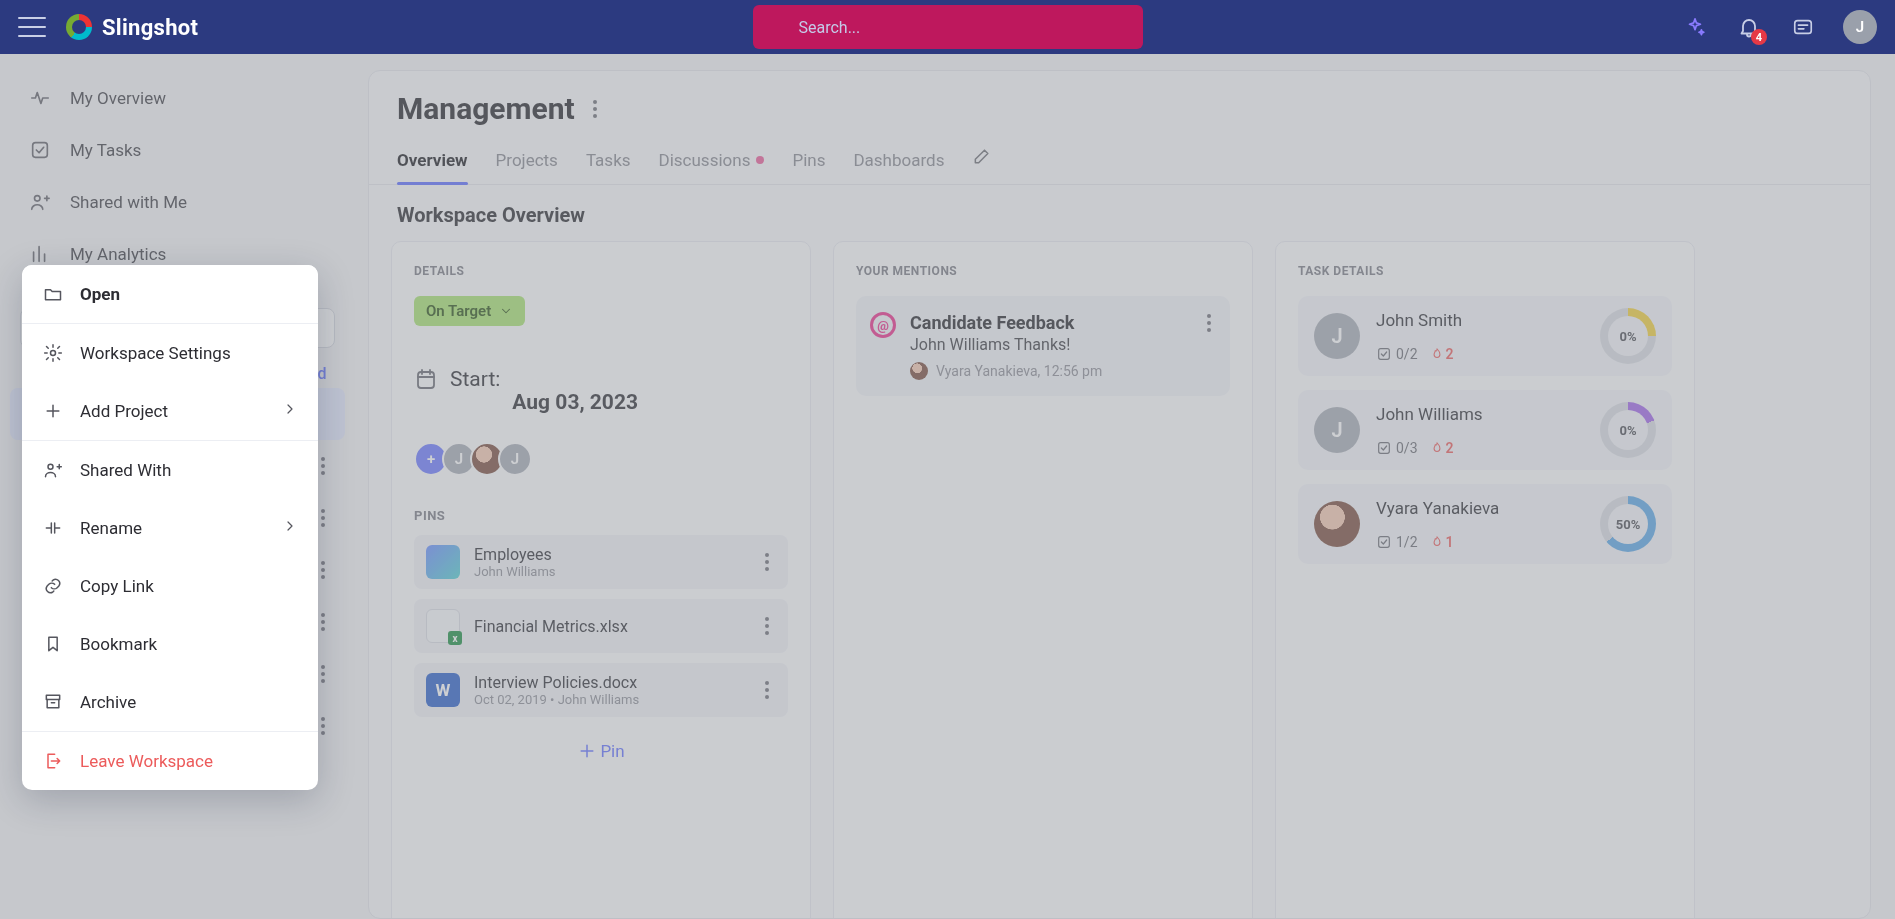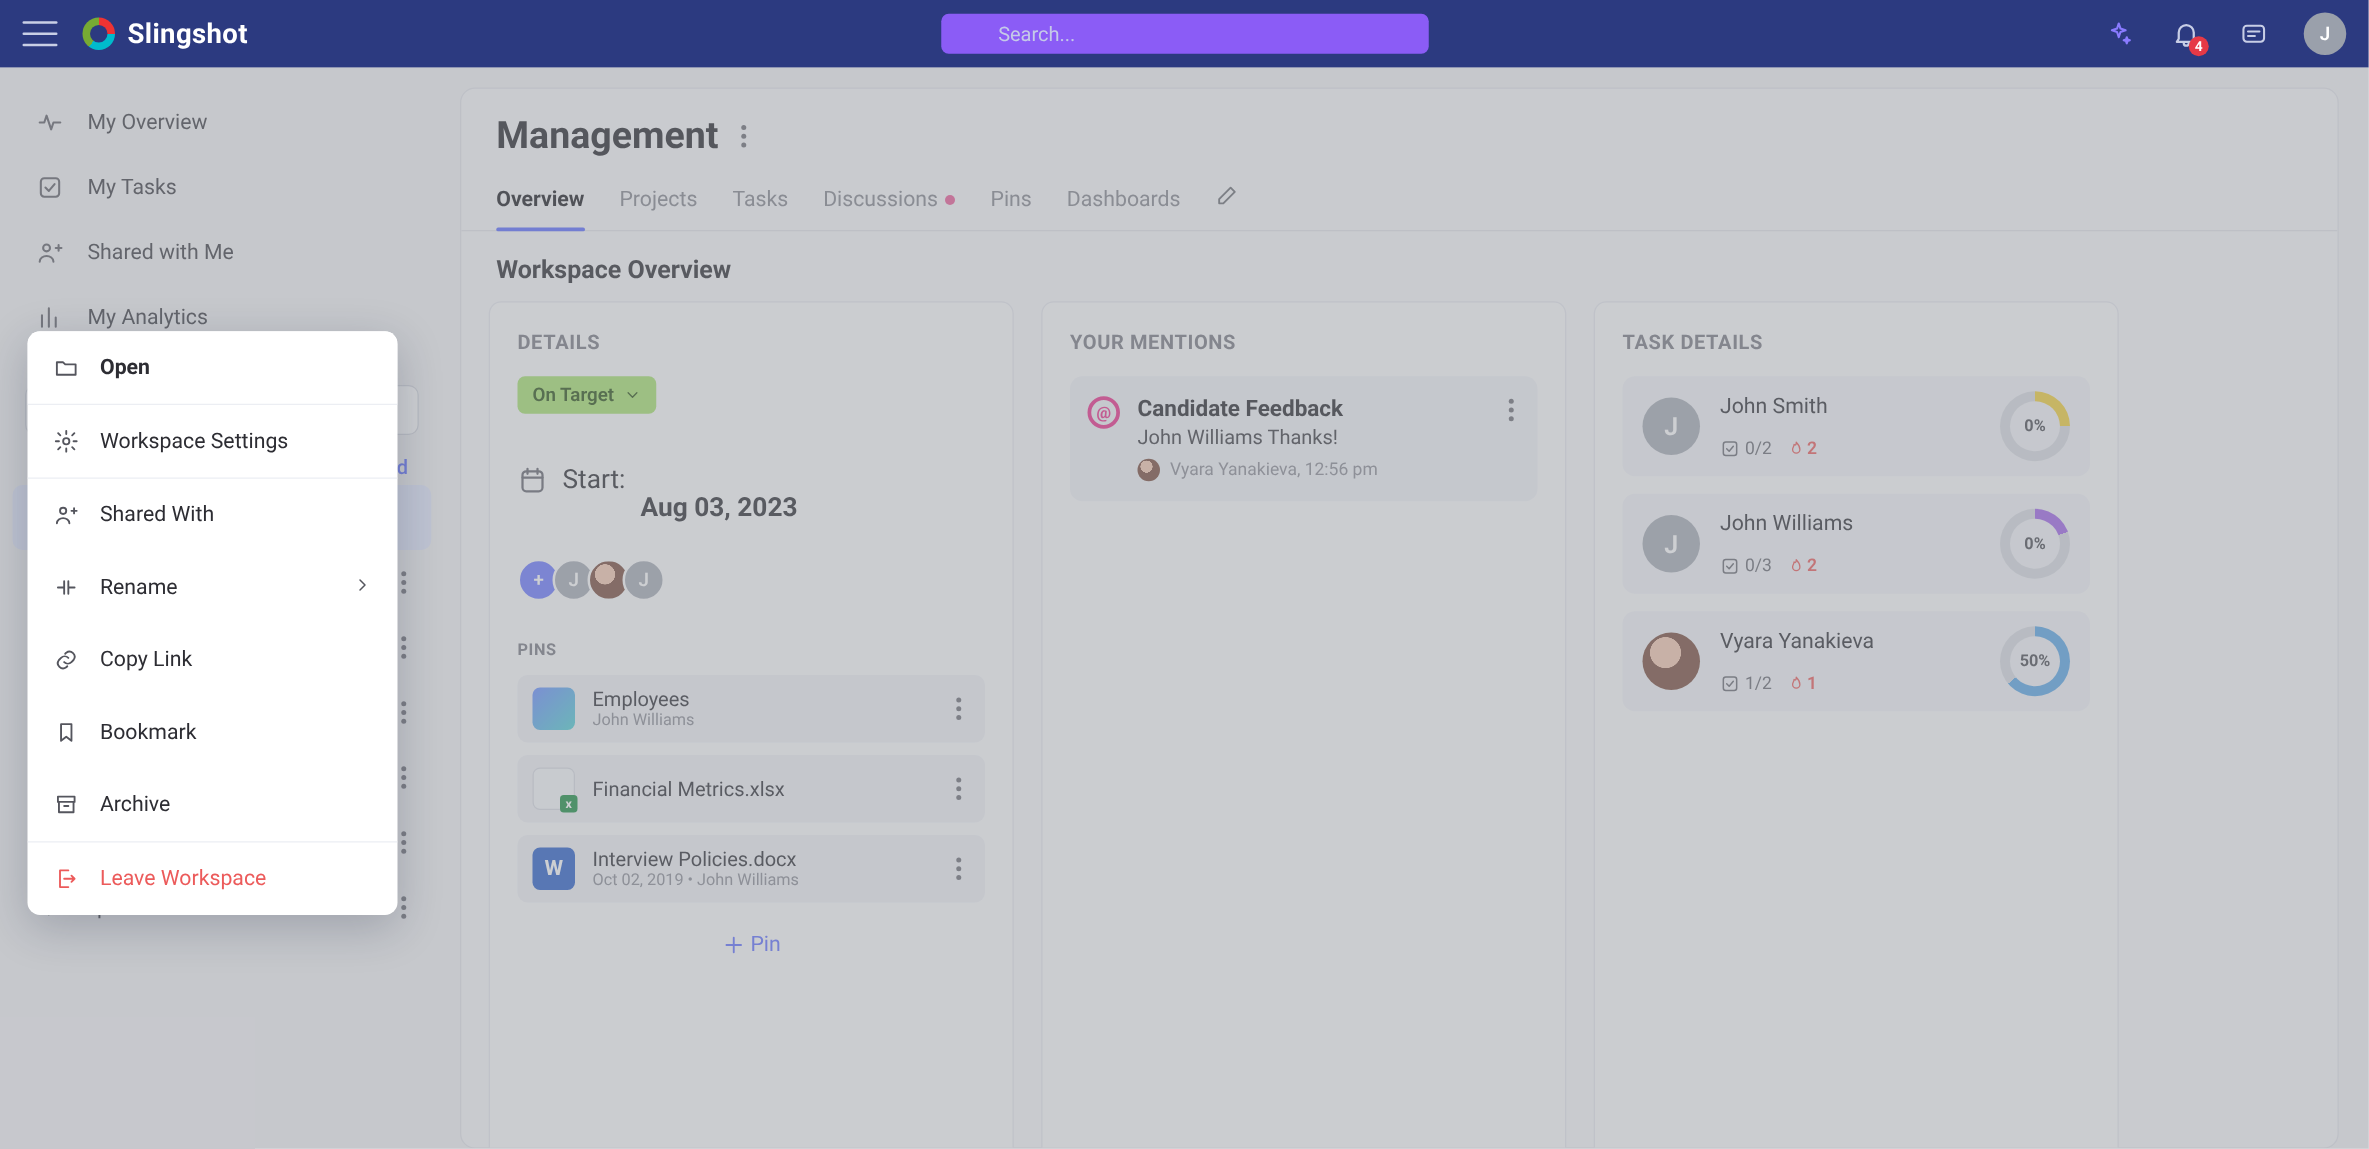--- a/index.html
+++ b/index.html
@@ -6,21 +6,21 @@
   body { background: #f3f3f5; width: 1895px; height: 919px; overflow: hidden; position: relative; }
 
   
   .topbar { height: 54px; background: #2c3a80; display: flex; align-items: center; padding: 0 18px; gap: 20px; position: relative; z-index: 5; }
   .hamburger { width: 28px; height: 20px; display: flex; flex-direction: column; justify-content: space-between; cursor: pointer; }
   .hamburger span { height: 2px; background: #c9cfe6; border-radius: 2px; }
   .logo { display: flex; align-items: center; gap: 10px; }
   .logo-mark { width: 26px; height: 26px; border-radius: 50%; background: conic-gradient(#e33 0 25%, #0bc 25% 60%, #7a3 60% 100%); position: relative; }
   .logo-mark::after { content:""; position:absolute; inset:6px; background:#2c3a80; border-radius:50%; }
   .logo-text { color: #fff; font-size: 22px; font-weight: 700; letter-spacing: .3px; }
-  .search { position: absolute; left: 50%; transform: translateX(-50%); width: 390px; height: 32px; background: #8b5cf6; border-radius: 6px; display: flex; align-items: center; padding: 0 14px; gap: 12px; }
+  .search { position: absolute; left: 50%; transform: translateX(-50%); width: 390px; height: 44px; background: #be185d; border-radius: 6px; display: flex; align-items: center; padding: 0 14px; gap: 12px; }
   .search input { flex:1; background: transparent; border: none; outline: none; color: #e9ecfa; font-size: 16px; }
   .search input::placeholder { color: #c5cae8; }
   .top-right { margin-left: auto; display: flex; align-items: center; gap: 26px; }
   .icon-btn { width: 28px; height: 28px; display:flex; align-items:center; justify-content:center; cursor:pointer; position:relative; }
   .icon-btn svg { stroke: #c8cee6; }
   .badge { position:absolute; right:-4px; bottom:-4px; min-width:16px; height:16px; border-radius:8px; background:#e63946; color:#fff; font-size:11px; font-weight:700; display:flex; align-items:center; justify-content:center; padding:0 4px; }
   .avatar-top { width: 34px; height: 34px; border-radius: 50%; background:#9aa0ab; color:#fff; display:flex; align-items:center; justify-content:center; font-weight:600; font-size:15px; }
 
   
   .scrim { position:absolute; inset:54px 0 0 0; background:rgba(145,148,156,0.45); z-index:10; }
@@ -59,21 +59,21 @@
   .tab { padding:10px 0 14px; font-size:17px; color:#86878f; cursor:pointer; position:relative; display:flex; align-items:center; gap:6px; }
   .tab.active { color:#1c1c21; font-weight:700; }
   .tab.active::after { content:""; position:absolute; left:0; right:0; bottom:-1px; height:3px; background:#5b6cff; border-radius:3px; }
   .tab .dot { width:8px; height:8px; border-radius:50%; background:#ec5b98; }
   .tab-edit { padding:6px 0 14px; cursor:pointer; }
 
   .section-title { font-size:20px; font-weight:700; color:#2b2b30; padding:18px 28px 14px; }
 
   .cards { display:flex; gap:22px; padding:0 22px 22px; height:720px; }
   .card { flex:0 0 420px; background:#fbfbfc; border:1px solid #e7e8ee; border-radius:10px; padding:22px; display:flex; flex-direction:column; }
-  .card-label { font-size:16px; font-weight:700; letter-spacing:.5px; color:#7a7b83; margin-bottom:18px; }
+  .card-label { font-size:12px; font-weight:700; letter-spacing:.5px; color:#7a7b83; margin-bottom:18px; }
 
   
   .status-pill { display:inline-flex; align-items:center; gap:8px; background:#a8e26f; color:#2b5016; font-size:15px; font-weight:600; padding:6px 12px; border-radius:6px; width:max-content; }
   .start-row { display:flex; align-items:center; gap:12px; font-size:21px; color:#2d2d32; margin-top:18px; }
   .start-date { font-weight:700;margin-top:46px; }
   .avatars { display:flex; margin-top:28px; }
   .av { width:34px; height:34px; border-radius:50%; display:flex; align-items:center; justify-content:center; color:#fff; font-weight:600; font-size:15px; margin-left:-6px; border:2px solid #fbfbfc; }
   .av:first-child { margin-left:0; }
   .av.plus { background:#6c79ff; }
   .av.grey { background:#a7abb5; }
@@ -529,20 +529,31 @@
   <div class="ctx-divider"></div>
   <div class="ctx-item">
     <span class="ctx-ico">
         <svg width="20" height="20" viewBox="0 0 24 24">
           <circle cx="12" cy="12" r="3"></circle>
           <path d="M12 2v3m0 14v3M4.2 4.2l2.1 2.1m11.4 11.4 2.1 2.1M2 12h3m14 0h3M4.2 19.8l2.1-2.1m11.4-11.4 2.1-2.1"></path>
         </svg>
       </span>
     <span>Workspace Settings</span>
   </div>
+  <div class="ctx-item">
+    <span class="ctx-ico">
+        <svg width="20" height="20" viewBox="0 0 24 24">
+          <path d="M12 5v14M5 12h14"></path>
+        </svg>
+      </span>
+    <span>Add Project</span>
+    <span class="chev"><svg width="16" height="16" viewBox="0 0 24 24" stroke="#55565e">
+          <path d="m9 6 6 6-6 6"></path>
+        </svg></span>
+  </div>
   <div class="ctx-divider"></div>
   <div class="ctx-item">
     <span class="ctx-ico">
         <svg width="20" height="20" viewBox="0 0 24 24">
           <circle cx="9" cy="8" r="3"></circle>
           <path d="M3 20c0-3 3-5 6-5s6 2 6 5"></path>
           <path d="M17 8h5m-2.5-2.5v5"></path>
         </svg>
       </span>
     <span>Shared With</span>

